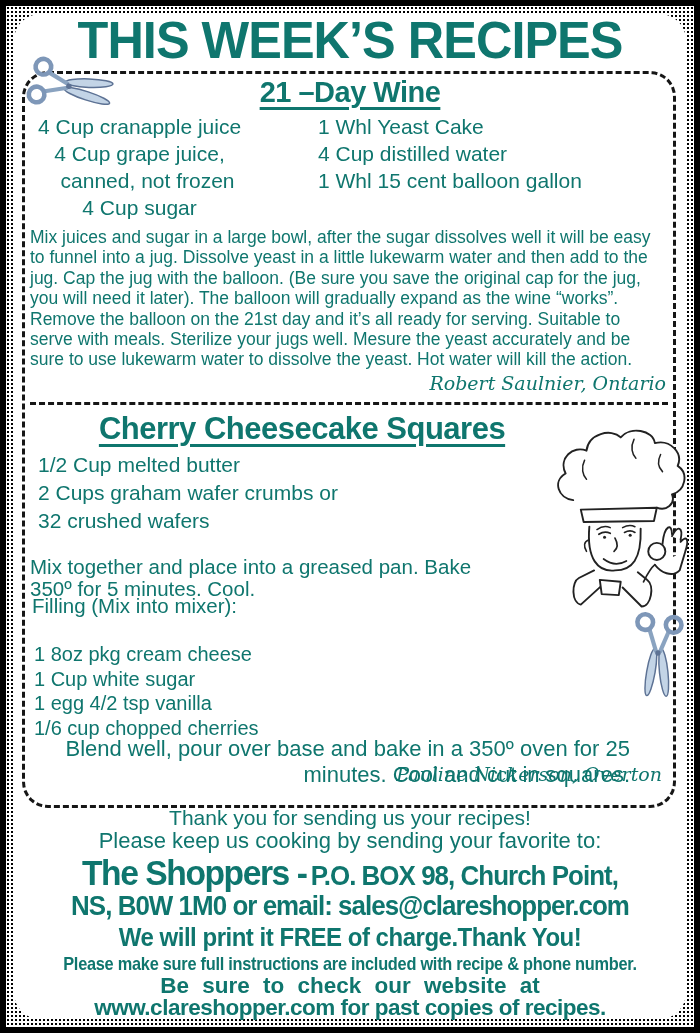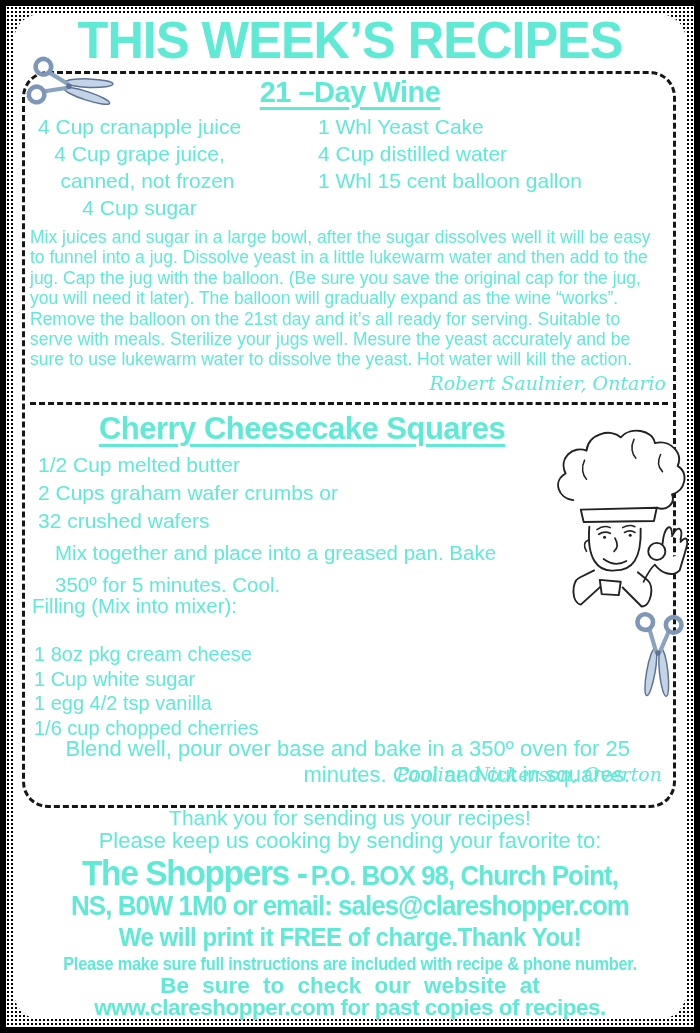--- a/index.html
+++ b/index.html
@@ -1,17 +1,17 @@
 <!DOCTYPE html>
 <html><head>
 <meta charset="utf-8">
 <style>
   html,body{margin:0;padding:0;background:#000;}
   .page{position:relative;width:700px;height:1033px;background:#000;overflow:hidden;
-        font-family:"Liberation Sans",sans-serif;color:#5eead4;}
+        font-family:"Liberation Sans",sans-serif;color:#0f766e;}
   .dotband{position:absolute;inset:6px;background-color:#fff;
            background-image:radial-gradient(circle,#000 1.05px,transparent 1.2px);
            background-size:4px 4px;}
   .paper{position:absolute;inset:14px;background:#fff;border-radius:26px;}
   .abs{position:absolute;}
   .center{width:700px;left:0;text-align:center;}
 
   .main-title{top:10px;font-size:52px;font-weight:bold;letter-spacing:-1px;
               transform:scaleX(0.97);transform-origin:center;white-space:nowrap;}
 
@@ -30,21 +30,21 @@
 
   .body-text{font-size:17.5px;line-height:20.4px;}
   .wine-instructions{left:30px;width:634px;top:227px;}
 
   .attribution{font-family:"DejaVu Serif","Liberation Serif",serif;font-style:italic;
                font-weight:normal;font-size:19px;white-space:nowrap;}
   .wine-attr{right:34px;top:372px;}
   .cheese-attr{right:38px;top:763px;}
 
   .cheese-ing{left:38px;top:451px;font-size:21px;line-height:28px;}
-  .base-instr{left:30px;width:480px;top:537px;font-size:20.5px;line-height:32px;margin-left:25px;}
+  .base-instr{left:30px;width:480px;top:556px;font-size:20.5px;line-height:22px;}
   .filling-label{left:32px;top:594px;font-size:20.5px;}
   .filling-ing{left:34px;top:642px;font-size:20px;line-height:24.5px;}
   .blend-instr{left:30px;width:600px;top:736px;font-size:22px;line-height:26px;text-align:right;}
 
   .f-thanks{top:806px;font-size:21px;}
   .f-keep{top:828px;font-size:22px;}
   .f-brandrow{top:853px;font-weight:bold;white-space:nowrap;transform:scaleX(0.96);transform-origin:center;}
   .f-brand{font-size:35px;letter-spacing:-1.5px;}
   .f-addr1{font-size:27px;letter-spacing:-1px;}
   .f-addr2{top:891px;font-size:27px;font-weight:bold;letter-spacing:-1px;

